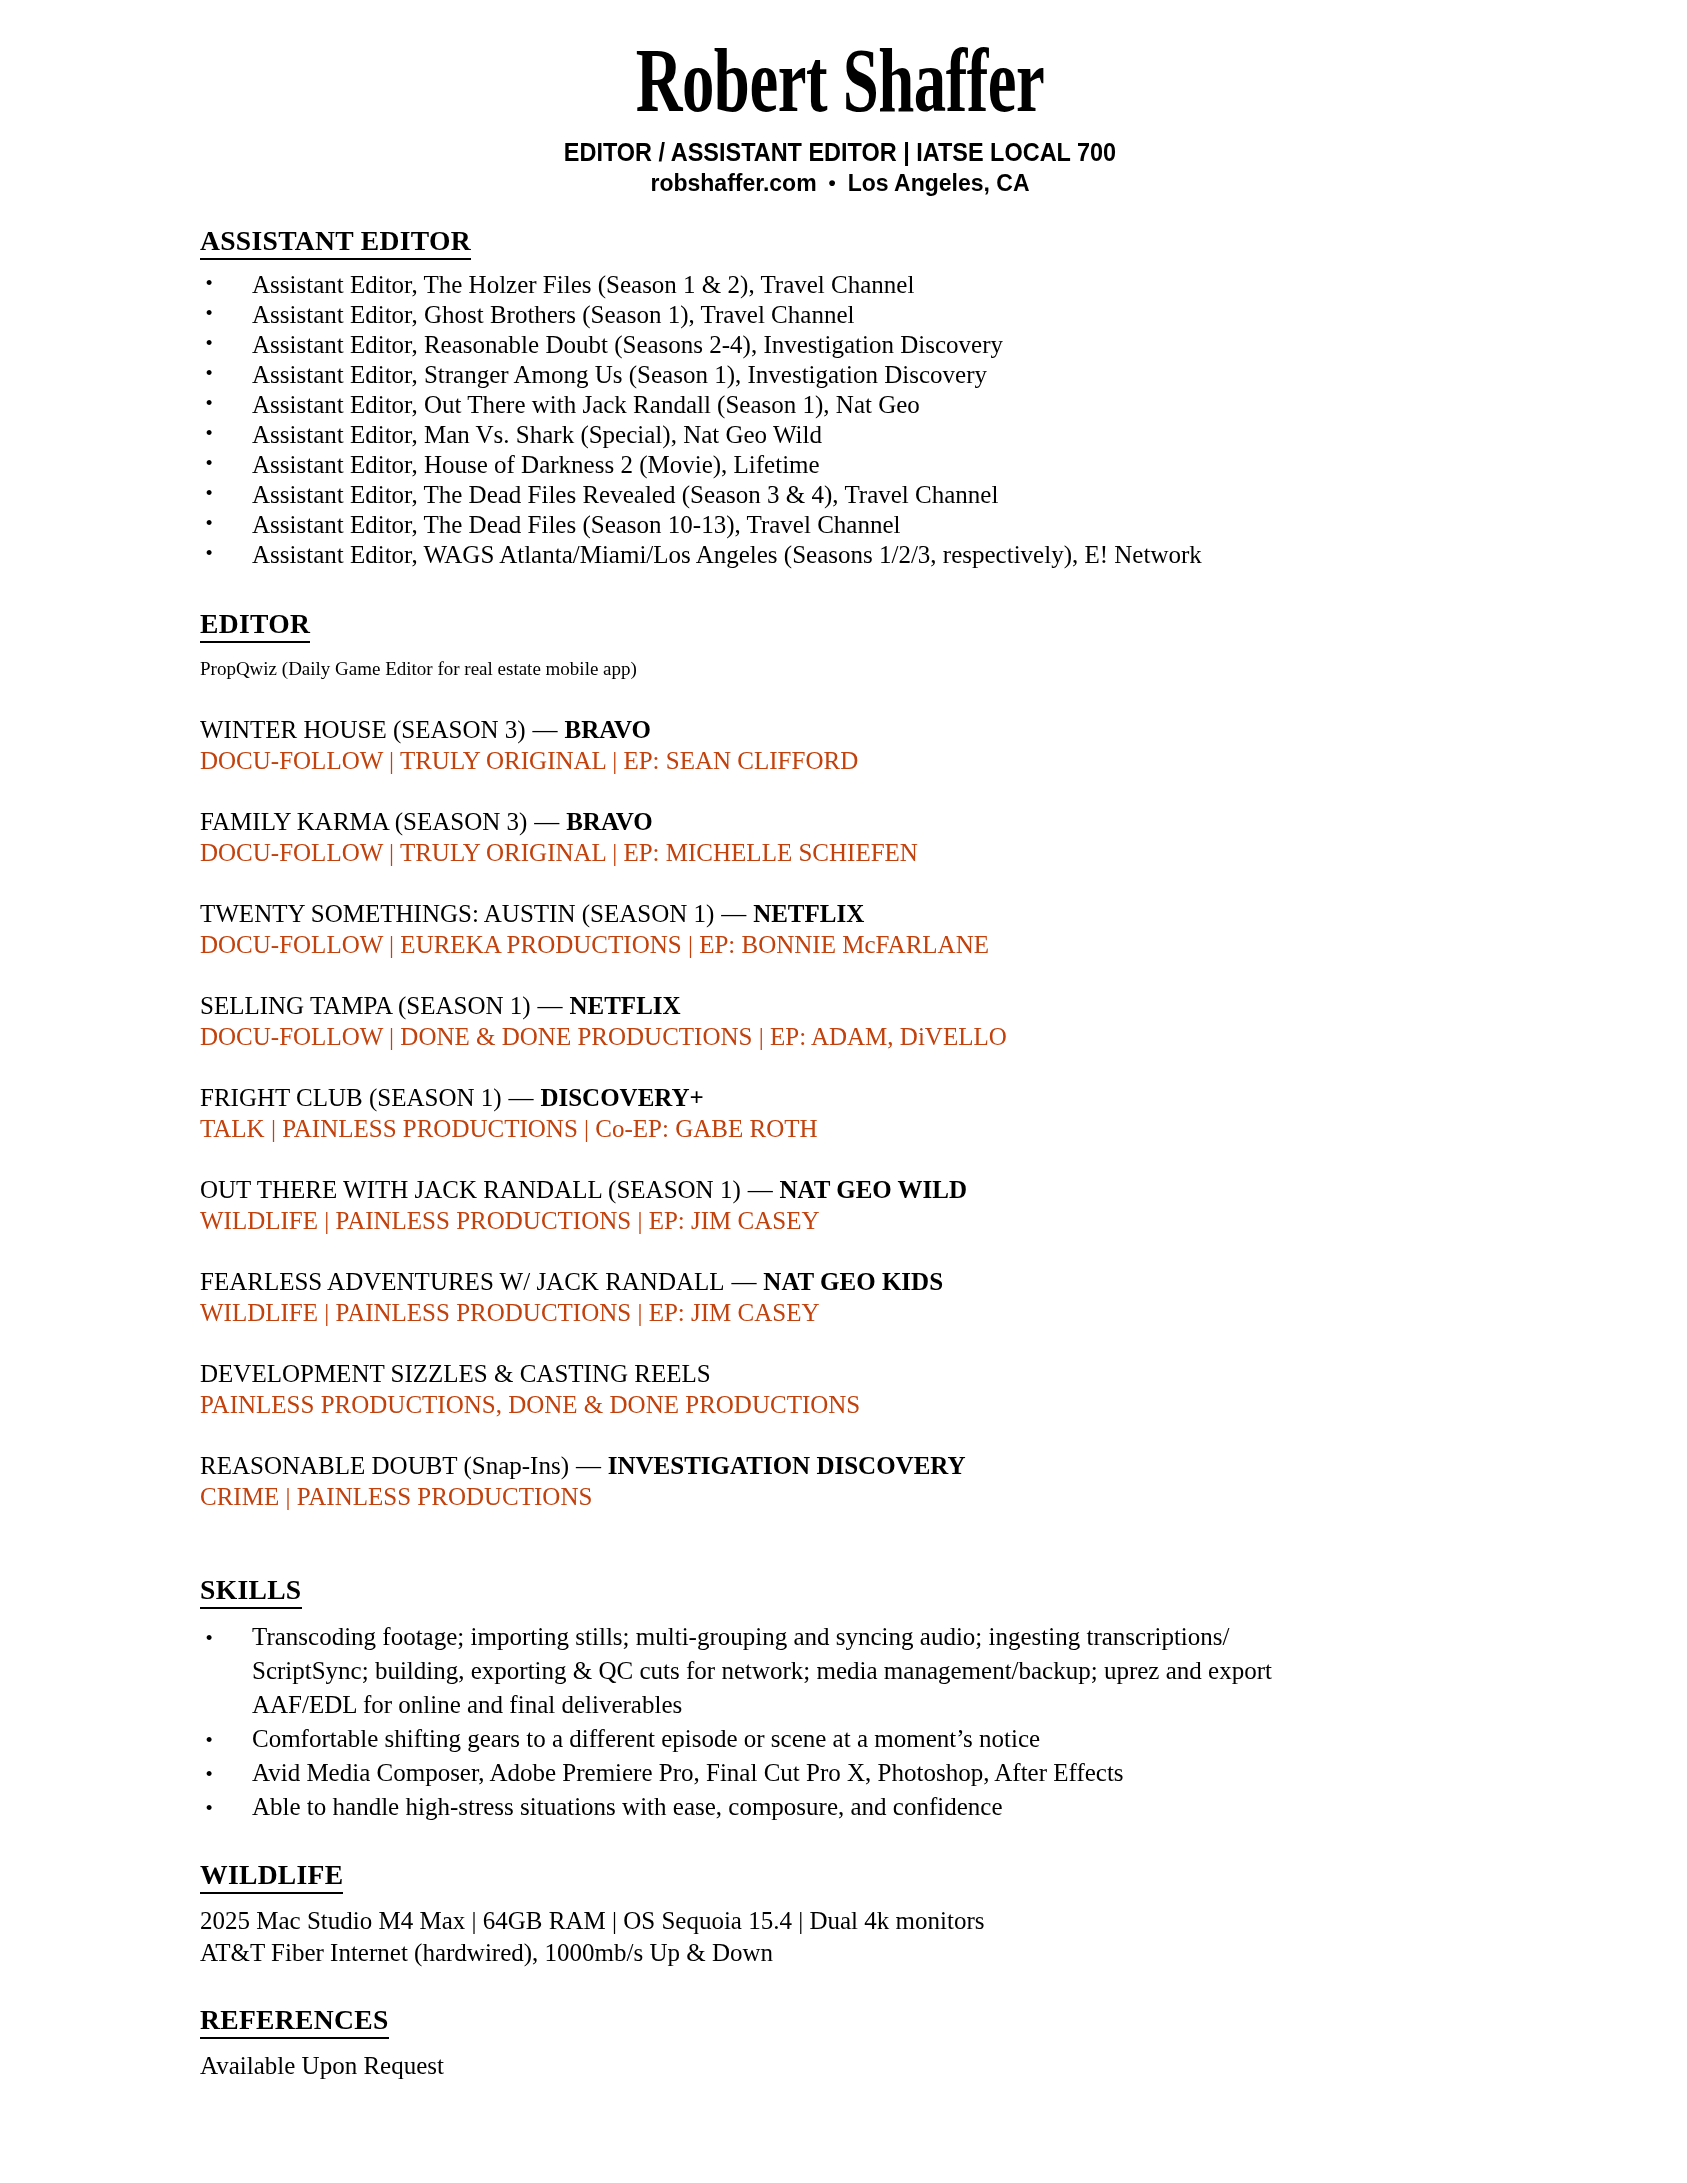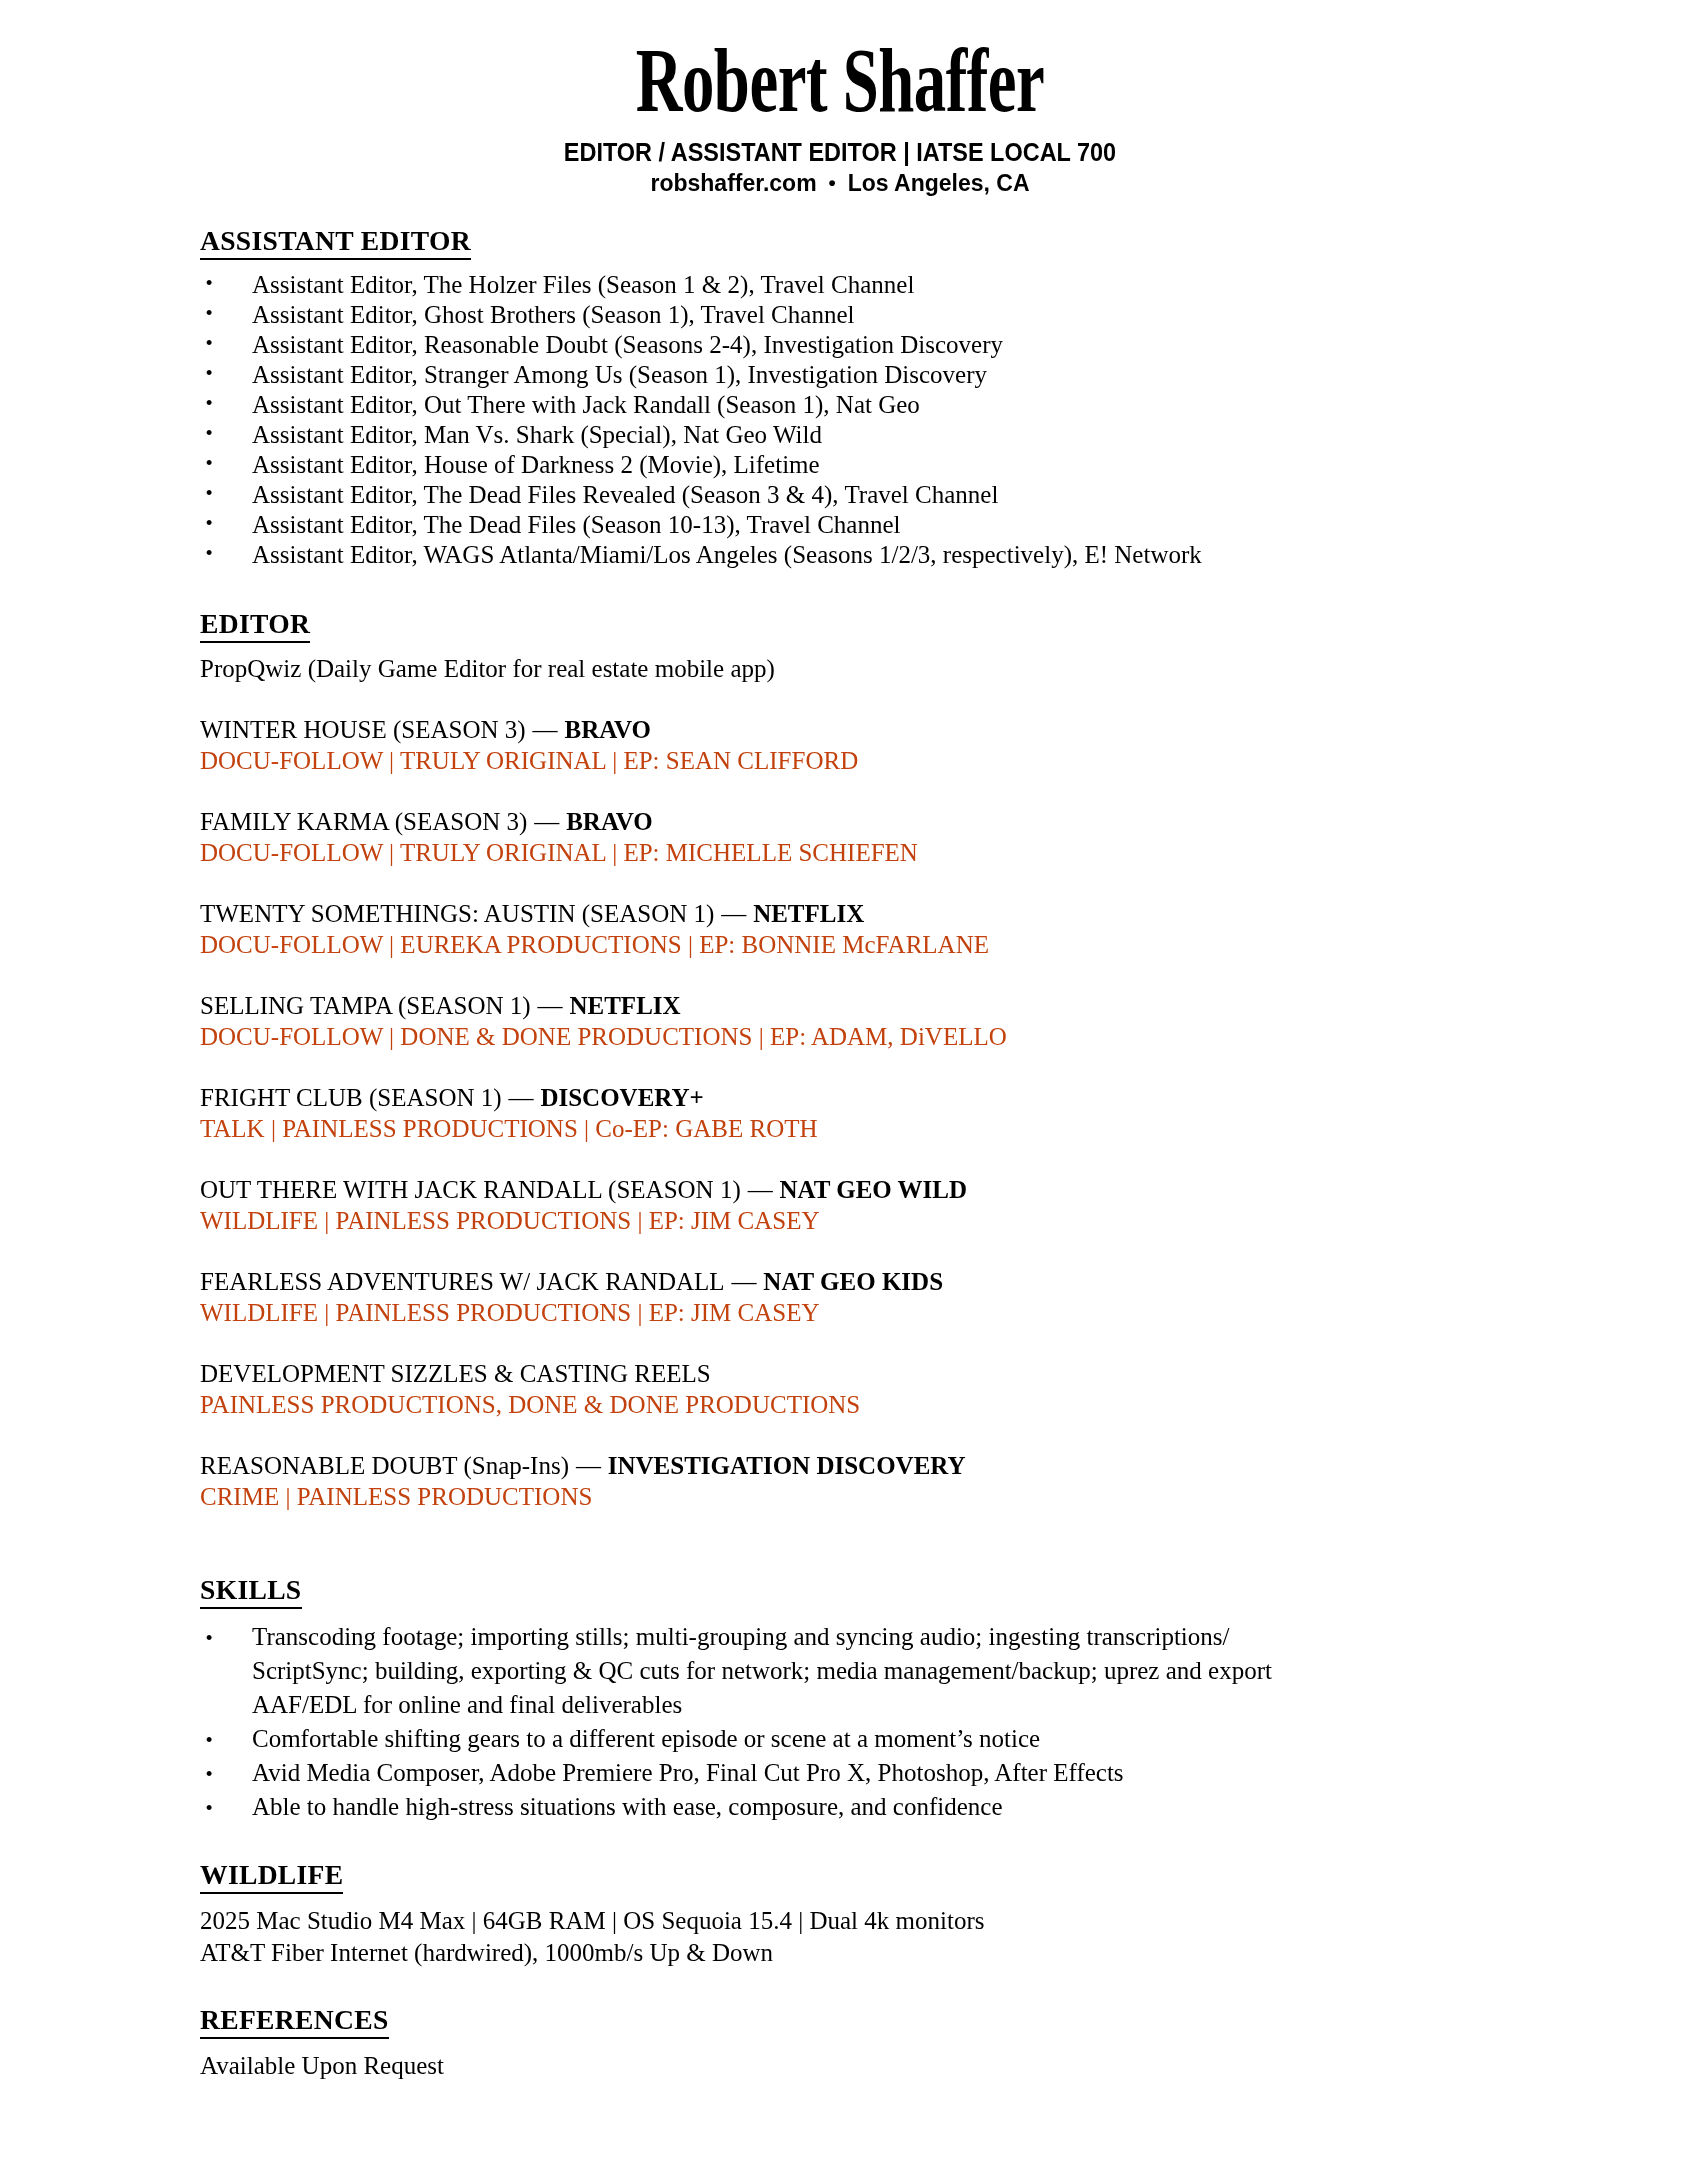--- a/index.html
+++ b/index.html
@@ -38,21 +38,21 @@
   #sec-equipment{margin-top:36px;}
   #sec-references{margin-top:36px;}
   
   ul.bullets{list-style:none;margin:9.6px 0 0 0;padding:0;font-size:25px;line-height:30px;}
   ul.bullets li{position:relative;padding-left:52px;}
   ul.bullets .marker{position:absolute;left:5.5px;top:-1.4px;font-size:20.7px;}
   ul.skills{line-height:34px;margin-top:11px;}
   ul.skills .marker{top:1.4px;}
   .line{display:block;}
   
-  .intro{margin-top:11px;font-size:25px;line-height:30px;}
+  .intro{margin-top:11px;font-size:19px;line-height:30px;}
   .credits{margin-top:30px;}
   .credit{margin-bottom:30px;}
   .credit:last-child{margin-bottom:0;}
   .credit-title{font-size:25px;line-height:31px;}
   .credit-title .dash{margin:0 6.9px;}
   .credit-title .network{font-weight:bold;}
   .credit-details{font-size:25px;line-height:31px;color:#c2410c;}
   
   .body-text{margin-top:11px;font-size:25px;line-height:32px;}
 </style>

